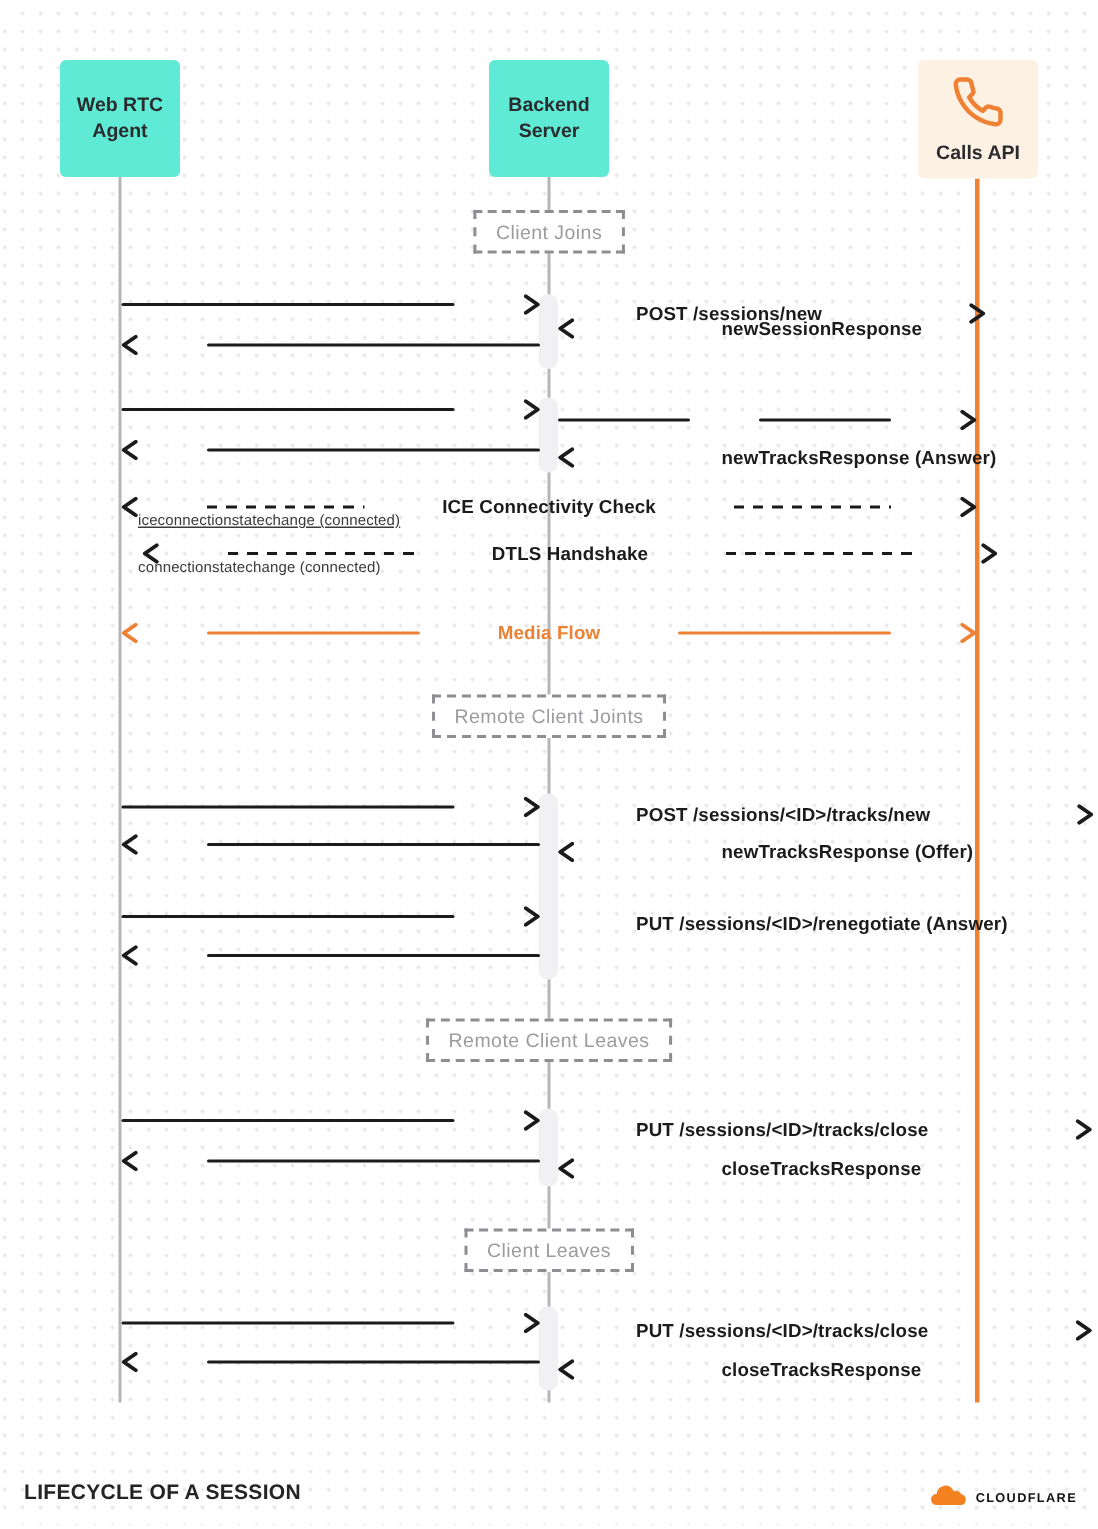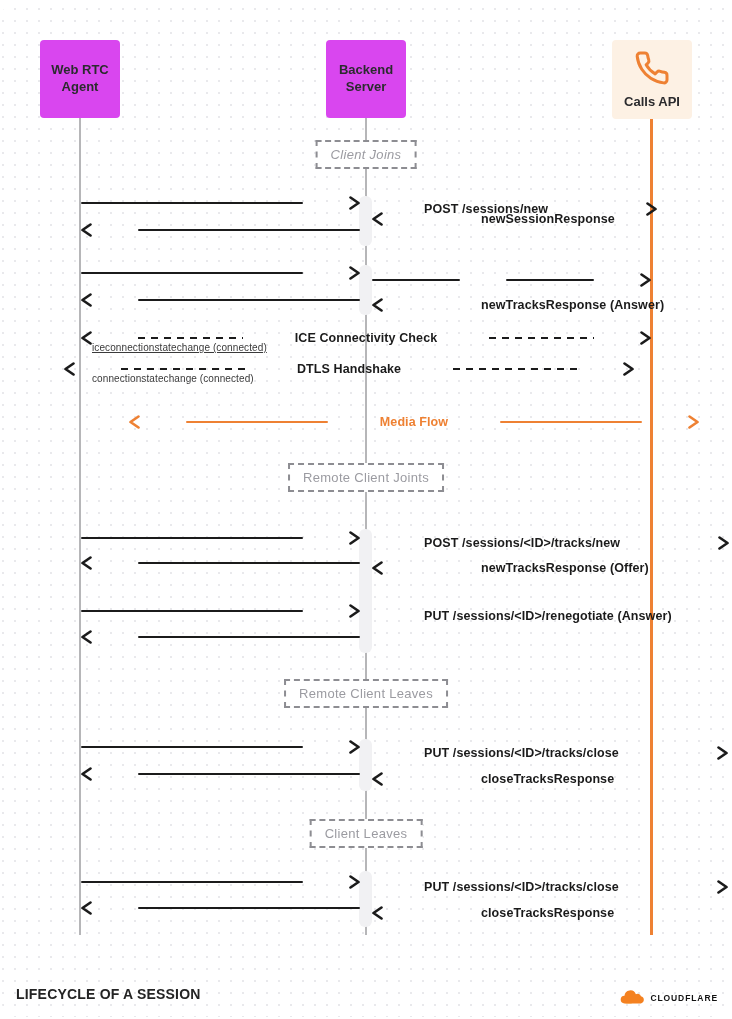--- a/index.html
+++ b/index.html
@@ -4,21 +4,21 @@
 <style>
   html,body{margin:0;padding:0;background:#fff;}
   body{width:732px;height:1019px;position:relative;overflow:hidden;
        font-family:"Liberation Sans",sans-serif;-webkit-font-smoothing:antialiased;}
   .canvas{position:absolute;inset:0;background:#fff;}
   .dots{position:absolute;inset:2px;border-radius:14px;
         background-image:radial-gradient(circle,#e9e9ec 1.2px,transparent 1.3px);
         background-size:12px 12px;background-position:7px 13px;}
   
   .actor{position:absolute;top:40px;width:80px;height:78px;border-radius:4px;
-         background:#d946ef;display:flex;align-items:center;justify-content:center;
+         background:#5eead4;display:flex;align-items:center;justify-content:center;
          text-align:center;font-weight:bold;font-size:13px;line-height:1.3;color:#2b2b2e;}
   .actor.calls{background:#fdf1e4;flex-direction:column;height:79px;gap:8px;padding-top:2px;box-sizing:border-box;}
   
   .lifeline{position:absolute;top:118px;height:817px;width:2px;background:#b6b6b8;}
   .lifeline.orange{background:#ee8133;width:2.5px;top:119px;height:816px;}
   
   .act{position:absolute;left:359px;width:13px;background:#f1f1f3;border-radius:6px;}
   
   .msg{position:absolute;display:flex;align-items:center;height:14px;color:#1b1b1b;gap:46px;}
   .msg.orange{color:#ee8133;}
@@ -63,21 +63,21 @@
   <div class="actor" style="left:326px;">
     <span>Backend Server</span>
   </div>
   <div class="actor calls" style="left:612px;">
     <svg width="36" height="36" viewBox="0 0 24 24">
       <path d="M22 16.92v3a2 2 0 0 1-2.18 2 19.79 19.79 0 0 1-8.63-3.07 19.5 19.5 0 0 1-6-6 19.79 19.79 0 0 1-3.07-8.67A2 2 0 0 1 4.11 2h3a2 2 0 0 1 2 1.72 12.84 12.84 0 0 0 .7 2.81 2 2 0 0 1-.45 2.11L8.09 9.91a16 16 0 0 0 6 6l1.27-1.27a2 2 0 0 1 2.11-.45 12.84 12.84 0 0 0 2.81.7A2 2 0 0 1 22 16.92z" fill="none" stroke="#ee8133" stroke-width="2" stroke-linecap="round" stroke-linejoin="round"></path>
     </svg>
     <span>Calls API</span>
   </div>
 
-  <div class="section" style="top:140px;font-style:italic;">
+  <div class="section" style="top:140px;">
     <span>Client Joins</span>
   </div>
   <div class="section" style="top:463px;">
     <span>Remote Client Joints</span>
   </div>
   <div class="section" style="top:679px;">
     <span>Remote Client Leaves</span>
   </div>
   <div class="section" style="top:819px;">
     <span>Client Leaves</span>
@@ -146,34 +146,34 @@
       </svg>
     <div class="ln dash"></div>
       <span class="lbl">ICE Connectivity Check</span>
       <div class="ln dash"></div>
     <svg class="ah" width="11" height="14" viewBox="0 0 11 14">
         <path d="M1.5 1.5 L9.5 7 L1.5 12.5" fill="none" stroke="currentColor" stroke-width="2.6" stroke-linecap="round" stroke-linejoin="round"></path>
       </svg>
   </div>
   <div class="sub" style="top:342px;text-decoration:underline;">iceconnectionstatechange (connected)</div>
 
-  <div class="msg" style="left:64px;top:362px;width:570px;">
+  <div class="msg" style="left:95px;top:362px;width:570px;">
     <svg class="ah left" width="11" height="14" viewBox="0 0 11 14">
         <path d="M1.5 1.5 L9.5 7 L1.5 12.5" fill="none" stroke="currentColor" stroke-width="2.6" stroke-linecap="round" stroke-linejoin="round"></path>
       </svg>
     <div class="ln dash"></div>
       <span class="lbl">DTLS Handshake</span>
       <div class="ln dash"></div>
     <svg class="ah" width="11" height="14" viewBox="0 0 11 14">
         <path d="M1.5 1.5 L9.5 7 L1.5 12.5" fill="none" stroke="currentColor" stroke-width="2.6" stroke-linecap="round" stroke-linejoin="round"></path>
       </svg>
   </div>
   <div class="sub" style="top:373px;">connectionstatechange (connected)</div>
 
-  <div class="msg orange" style="left:81px;top:415px;width:570px;padding-left:48px;">
+  <div class="msg orange" style="left:81px;top:415px;width:570px;">
     <svg class="ah left" width="11" height="14" viewBox="0 0 11 14">
         <path d="M1.5 1.5 L9.5 7 L1.5 12.5" fill="none" stroke="currentColor" stroke-width="2.6" stroke-linecap="round" stroke-linejoin="round"></path>
       </svg>
     <div class="ln"></div>
       <span class="lbl">Media Flow</span>
       <div class="ln"></div>
     <svg class="ah" width="11" height="14" viewBox="0 0 11 14">
         <path d="M1.5 1.5 L9.5 7 L1.5 12.5" fill="none" stroke="currentColor" stroke-width="2.6" stroke-linecap="round" stroke-linejoin="round"></path>
       </svg>
   </div>

